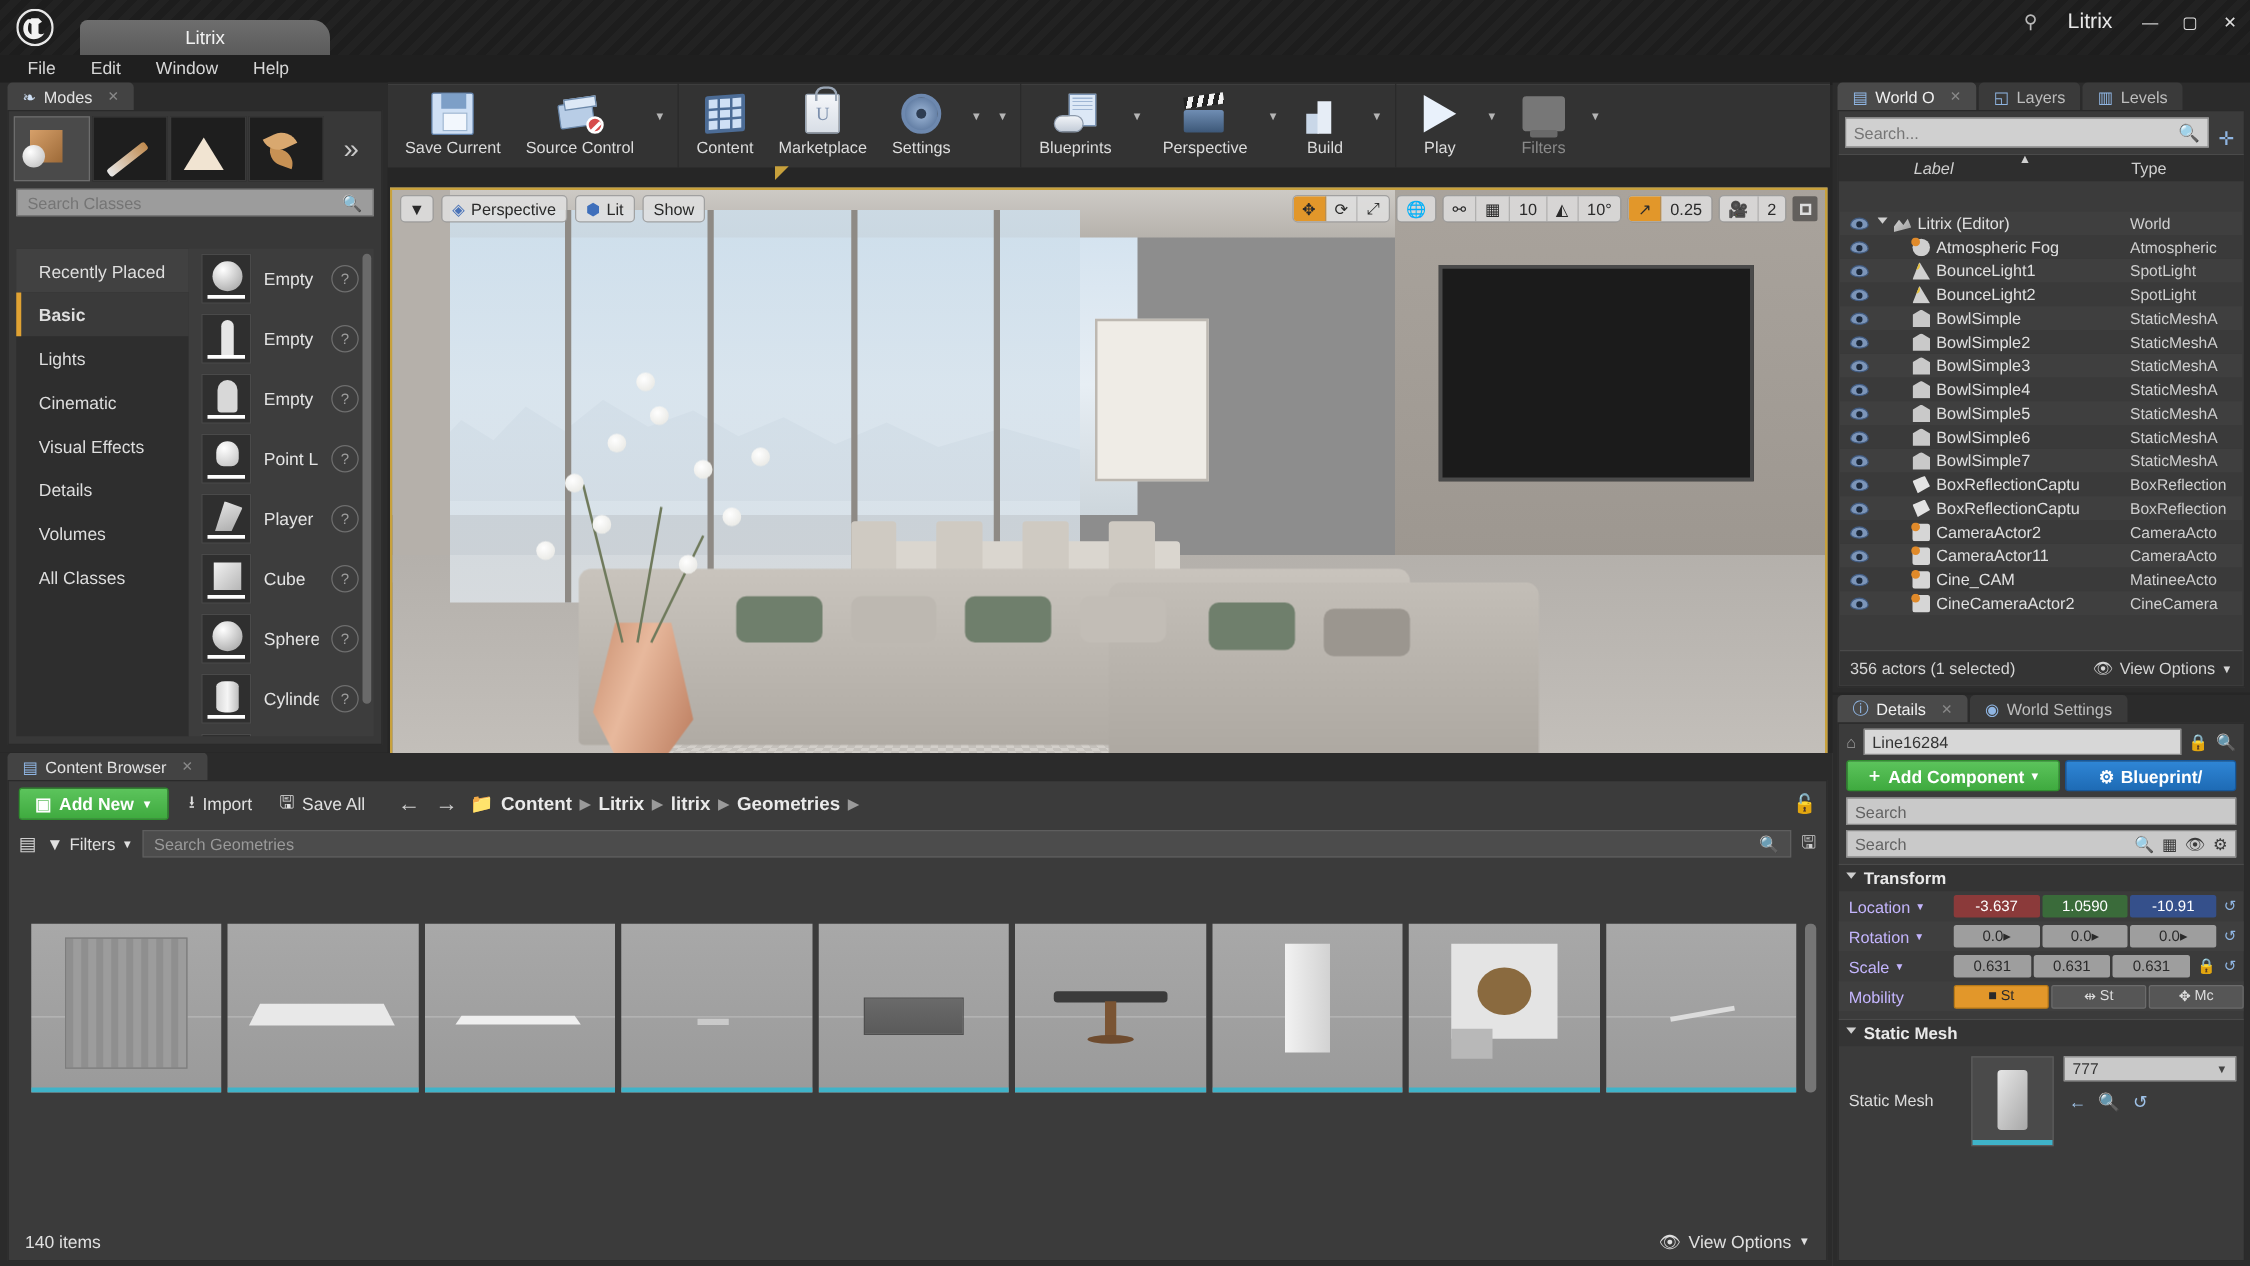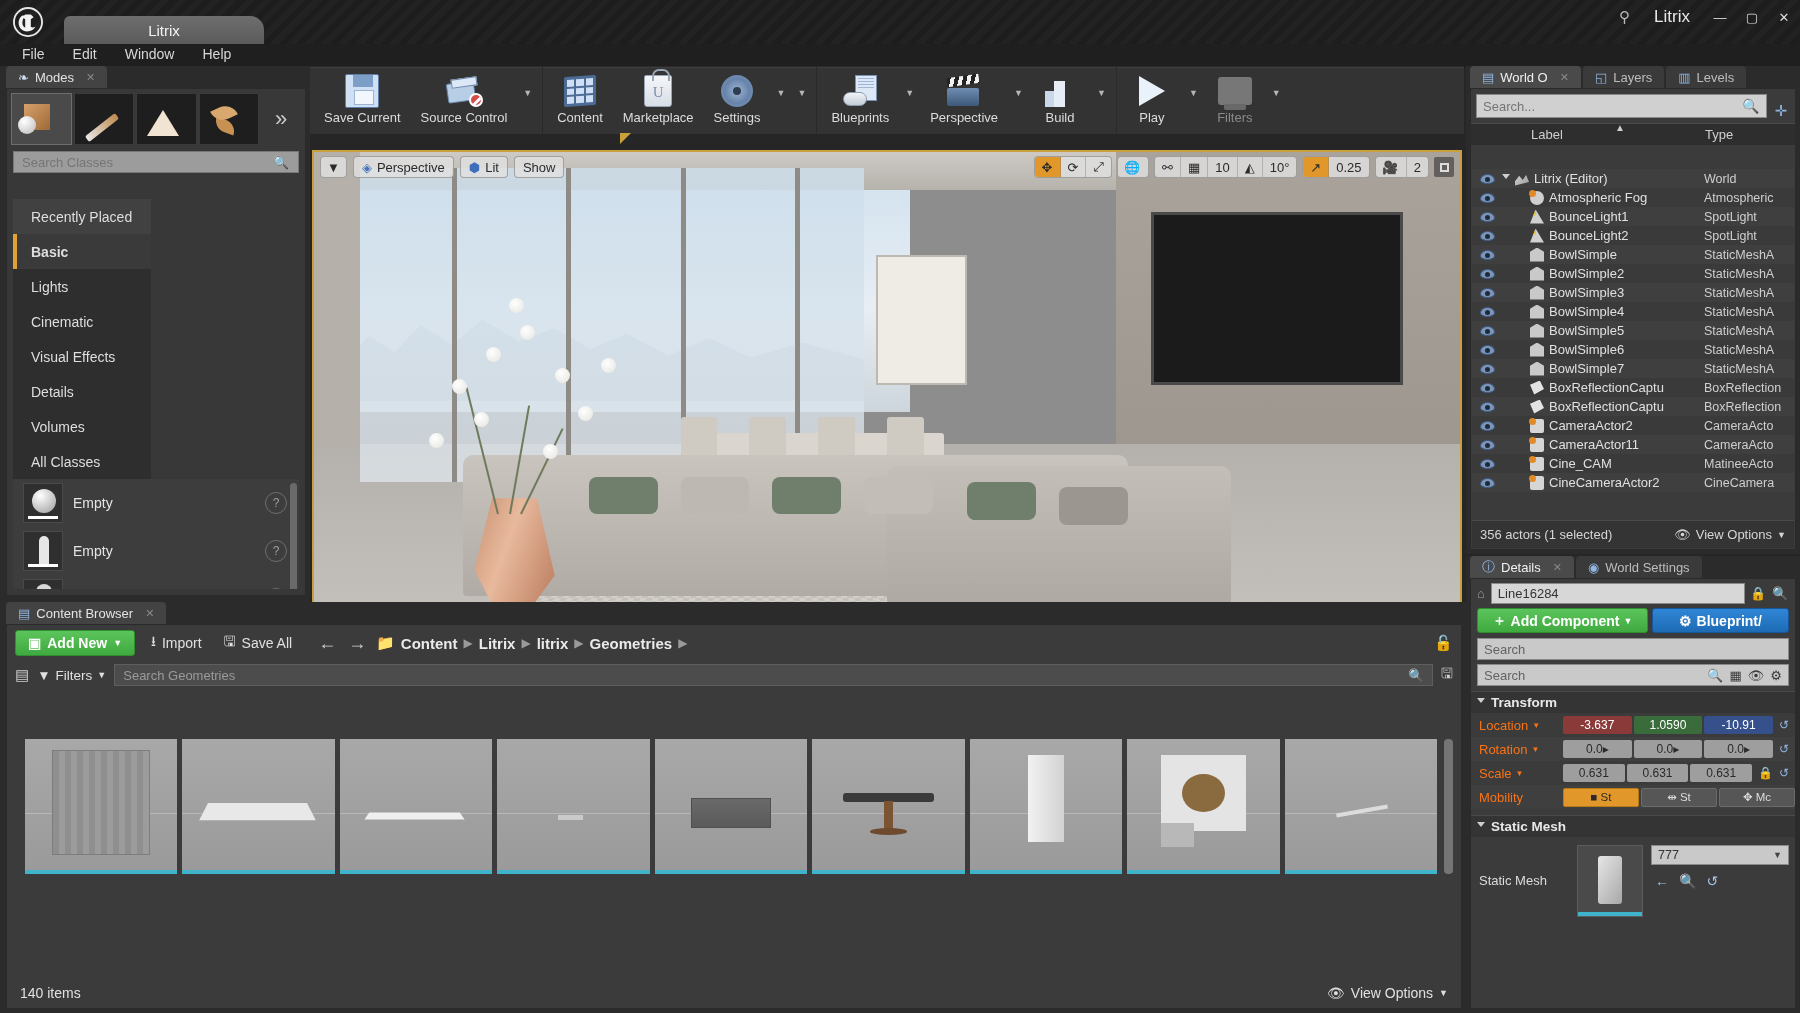--- a/index.html
+++ b/index.html
@@ -97,21 +97,21 @@
   .m3:after{content:'';position:absolute;left:10px;top:16px;border-left:16px solid transparent;border-right:16px solid transparent;border-bottom:26px solid #f1e4d2;}
   .m4:after{content:'';position:absolute;left:12px;top:12px;width:24px;height:14px;border-radius:0 14px 0 14px;background:#d9a86f;transform:rotate(-25deg);}
   .m4:before{content:'';position:absolute;left:14px;top:26px;width:22px;height:12px;border-radius:0 12px 0 12px;background:#c79154;transform:rotate(20deg);}
 
   .search-classes { margin:4px 6px 4px 6px; height:22px; background:#9c9c9c; border:1px solid #777;
     display:flex; align-items:center; padding:0 8px; }
   .search-classes input { background:transparent; border:none; outline:none; color:#3a3a3a; font-size:13px;
     width:100%; font-family:"Liberation Sans", sans-serif; }
   .search-classes .mag { margin-left:auto; color:#4a4a4a; font-size:13px; }
 
-  .modes-split { position:absolute; left:6px; right:6px; top:110px; bottom:6px; display:flex;flex-direction:column; }
+  .modes-split { position:absolute; left:6px; right:6px; top:110px; bottom:6px; display:flex; }
   .cat-list { width:138px; background:#2e2e2e; }
   .cat { height:35px; display:flex; align-items:center; padding-left:14px; font-size:14px; color:#dedede;
     border-left:4px solid transparent; }
   .cat.sel { background:#3a3a3a; border-left-color:#e0a233; font-weight:bold; }
   .cat.hov { background:#414141; }
   .asset-list { flex:1; background:#3d3d3d; position:relative; overflow:hidden; }
   .asset { height:48px; display:flex; align-items:center; gap:10px; padding-left:10px; }
   .ath { width:40px; height:40px; background:#2f2f2f; border:1px solid #4a4a4a; position:relative; }
   .ath:after { content:''; position:absolute; left:4px; bottom:3px; right:4px; height:3px; background:#fff; }
   .at-sph{position:absolute;left:8px;top:5px;width:24px;height:24px;border-radius:50%;background:radial-gradient(circle at 35% 28%,#fff,#9a9a9a);}
@@ -190,21 +190,21 @@
   .out-body { position:absolute; left:4px; top:22px; right:4px; bottom:4px; background:#3b3b3b; border:1px solid #2a2a2a; }
   .out-search { height:24px; margin:5px; display:flex; align-items:center; background:#d0d0d0;
     border:1px solid #8a8a8a; padding:0 6px; }
   .out-search input { flex:1; background:transparent; border:none; outline:none; font-size:13px; color:#444;
     font-family:"Liberation Sans", sans-serif; }
   .out-search .mag { color:#2c5a9c; font-size:14px; }
   .out-plus { position:absolute; right:5px; top:6px; width:18px; height:22px; display:flex;
     align-items:center; justify-content:center; color:#8fb5e2; font-size:15px; }
   .out-hdr { display:flex; height:22px; background:#2e2e2e; border-top:1px solid #4a4a4a; font-size:13px;
     color:#cfcfcf; align-items:center; }
-  .out-hdr .c1 { width:60px; } .out-hdr .c2 { flex:1; position:relative; }
+  .out-hdr .c1 { width:60px; } .out-hdr .c2 { flex:1; position:relative;font-style:italic; }
   .out-hdr .c3 { width:90px; } .out-hdr .sortarrow { position:absolute; left:84px; top:-5px; color:#cfcfcf; font-size:10px; }
   .out-rows { position:absolute; left:1px; right:1px; top:80px; bottom:30px; overflow:hidden; }
   .orow { display:flex; align-items:center; height:19px; font-size:13px; }
   .orow:nth-child(odd) { background:#3f3f3f; }
   .orow:nth-child(even) { background:#3a3a3a; }
   .orow .eye { width:30px; display:flex; justify-content:center; }
   .eyeico { width:15px; height:10px; border-radius:50%/60% 60% 40% 40%; background:#7c95b8;
     border:1px solid #4c6party; position:relative; }
   .eyeico { border:1px solid #415b80; }
   .eyeico:after { content:''; position:absolute; left:4.5px; top:2px; width:5px; height:5px; border-radius:50%; background:#1d2a3c; }
@@ -242,21 +242,21 @@
     justify-content:center; gap:5px; }
   .det-search { height:22px; margin:0 6px 4px; background:#c9c9c9; border:1px solid #8a8a8a;
     display:flex; align-items:center; padding:0 6px; font-size:13px; color:#636363; }
   .det-search2 { height:22px; margin:0 6px 5px; background:#c9c9c9; border:1px solid #8a8a8a;
     display:flex; align-items:center; padding:0 6px; font-size:13px; color:#636363; }
   .det-search2 .rt { margin-left:auto; display:flex; align-items:center; gap:6px; color:#3a3a3a; font-size:13px; }
   .sec-hdr { display:flex; align-items:center; gap:6px; height:22px; background:#343434; padding-left:6px;
     font-size:13.5px; font-weight:bold; color:#e8e8e8; border-top:1px solid #4a4a4a; }
   .prow { display:flex; align-items:center; height:24px; font-size:13px; }
   .prow:nth-child(odd) { background:#3f3f3f; }
-  .prow .pl { width:92px; padding-left:8px; color:#f97316; display:flex; align-items:center; gap:4px; }
+  .prow .pl { width:92px; padding-left:8px; color:#c4b5fd; display:flex; align-items:center; gap:4px; }
   .vbox { display:flex; gap:2px; flex:1; }
   .vf { flex:1; height:18px; border-radius:2px; font-size:12px; color:#fff; display:flex;
     align-items:center; justify-content:center; position:relative; }
   .vf.x { background:#8b3a3a; } .vf.y { background:#3a6b3a; } .vf.z { background:#35508b; }
   .vf.n { background:#9e9e9e; color:#2a2a2a; }
   .prow .rt { display:flex; align-items:center; gap:6px; padding:0 6px; color:#8fb5e2; font-size:12px; }
   .mob { display:flex; flex:1; gap:2px; }
   .mob > div { flex:1; height:19px; background:#565656; border:1px solid #6b6b6b; border-radius:2px;
     display:flex; align-items:center; justify-content:center; gap:3px; font-size:11.5px; color:#ddd; }
   .mob > div.on { background:#e2972a; border-color:#b87a17; color:#2a2a2a; }

